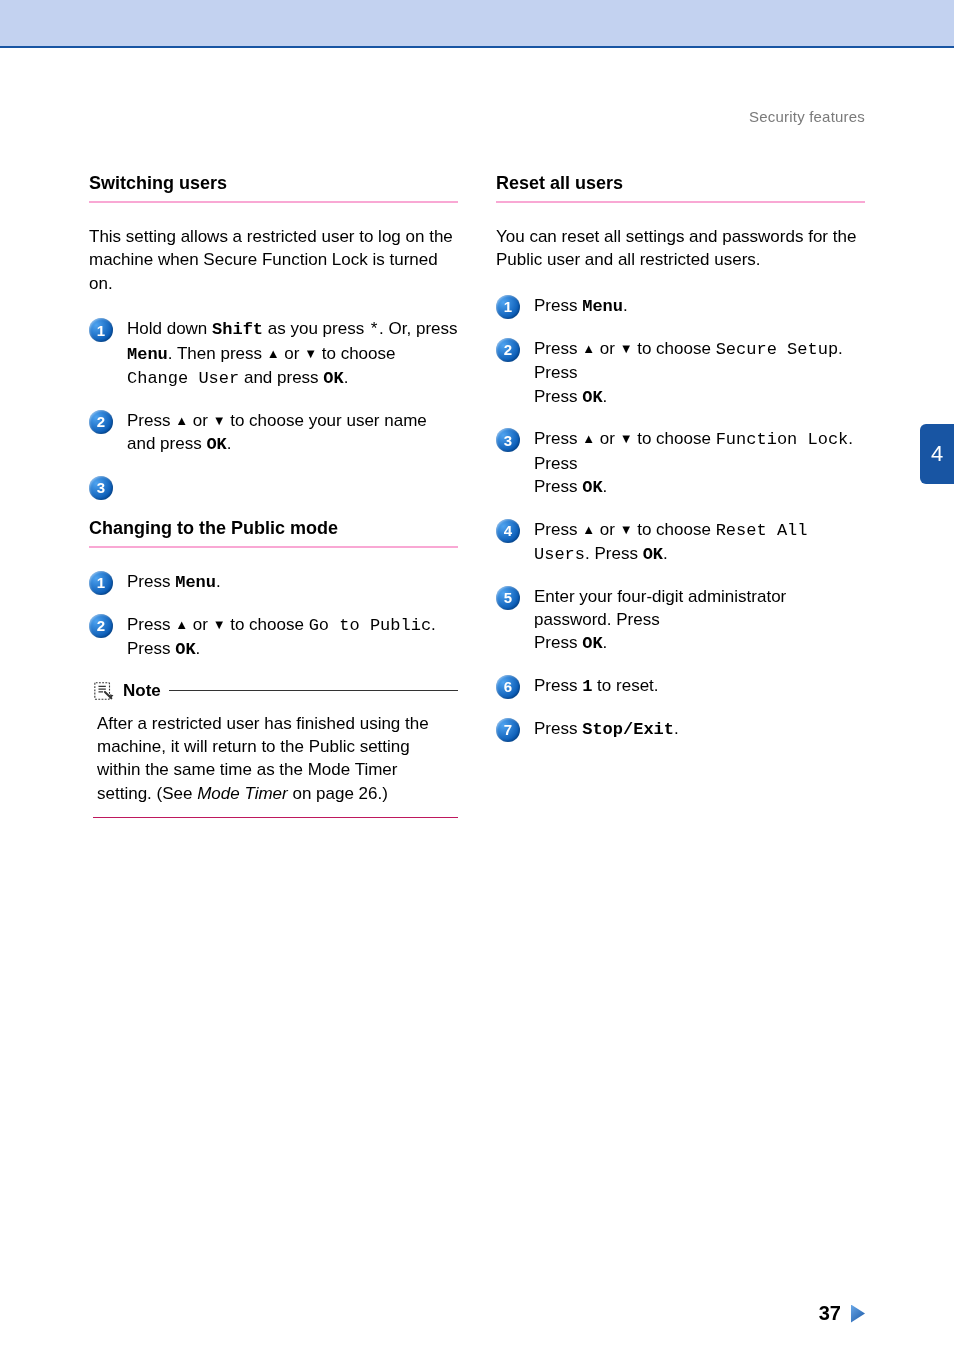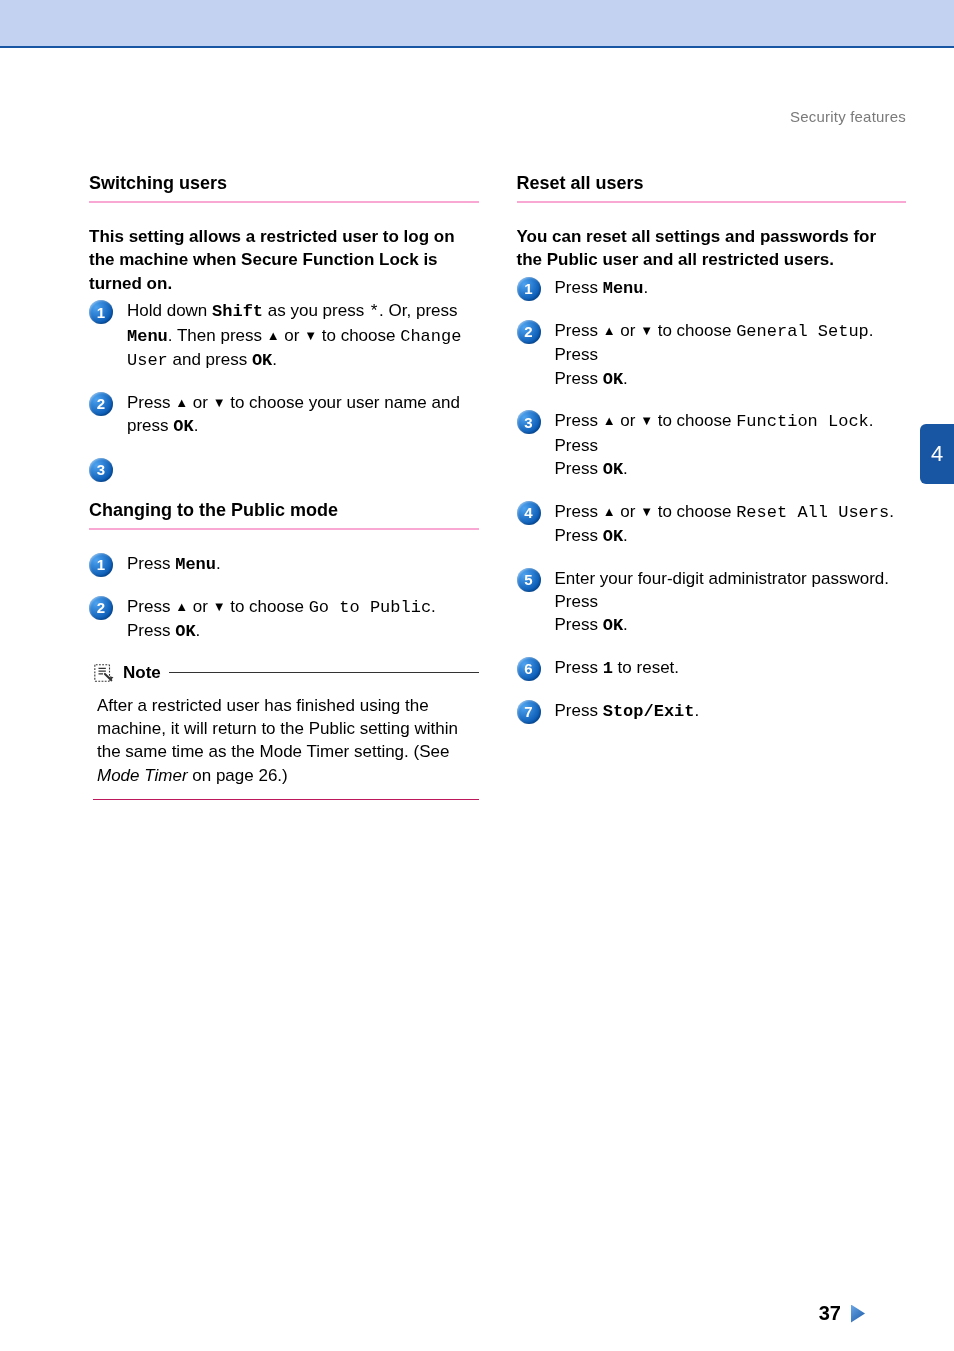--- a/index.html
+++ b/index.html
@@ -7,21 +7,21 @@
     font-family: Arial, Helvetica, sans-serif;
     font-size: 17px;
     color: #000;
     background: #fff;
     width: 954px;
     margin: 0 auto;
   }
   .topbar { height: 46px; background: #c3d2f0; }
   .rule-top { height: 2px; background: #1855a3; }
   .page {
-    padding: 60px 48px 0 89px;
+    padding: 60px 89px 0 89px;
     position: relative;
   }
   .header-label {
     text-align: right;
     color: #7a7a7a;
     font-size: 15px;
     margin-bottom: 48px;
     letter-spacing: 0.2px;
   }
   .columns {
@@ -29,21 +29,21 @@
     gap: 38px;
   }
   .col { flex: 1 1 0; min-width: 0; }
   h2.section {
     font-size: 18px;
     font-weight: bold;
     border-bottom: 2px solid #f9a8d4;
     padding-bottom: 7px;
     margin-bottom: 22px;
   }
-  p.lead { line-height: 1.38; margin-bottom: 4px; font-weight: bold; }
+  p.lead { line-height: 1.38; margin-bottom: 22px; }
   .steps { list-style: none; }
   .step {
     display: flex;
     align-items: flex-start;
     margin-bottom: 18px;
     gap: 14px;
   }
   .badge {
     flex-shrink: 0;
     width: 24px; height: 24px;
@@ -199,21 +199,21 @@
         <ul class="steps">
           <li class="step">
             <span class="badge">1</span>
             <span class="step-body">
               <span>Press </span><span class="bold">Menu</span><span>.</span>
             </span>
           </li>
           <li class="step">
             <span class="badge">2</span>
             <span class="step-body">
-              <span>Press </span><span class="arrow">▲</span><span> or </span><span class="arrow">▼</span><span> to choose </span><span class="mono">General Setup</span><span>. Press </span><br><span style="display:inline">Press </span><span class="bold">OK</span><span>.</span>
+              <span>Press </span><span class="arrow">▲</span><span> or </span><span class="arrow">▼</span><span> to choose </span><span class="mono">Secure Setup</span><span>. Press </span><br><span style="display:inline">Press </span><span class="bold">OK</span><span>.</span>
             </span>
           </li>
           <li class="step">
             <span class="badge">3</span>
             <span class="step-body">
               <span>Press </span><span class="arrow">▲</span><span> or </span><span class="arrow">▼</span><span> to choose </span><span class="mono">Function Lock</span><span>. Press </span><br><span>Press </span><span class="bold">OK</span><span>.</span>
             </span>
           </li>
           <li class="step">
             <span class="badge">4</span>

